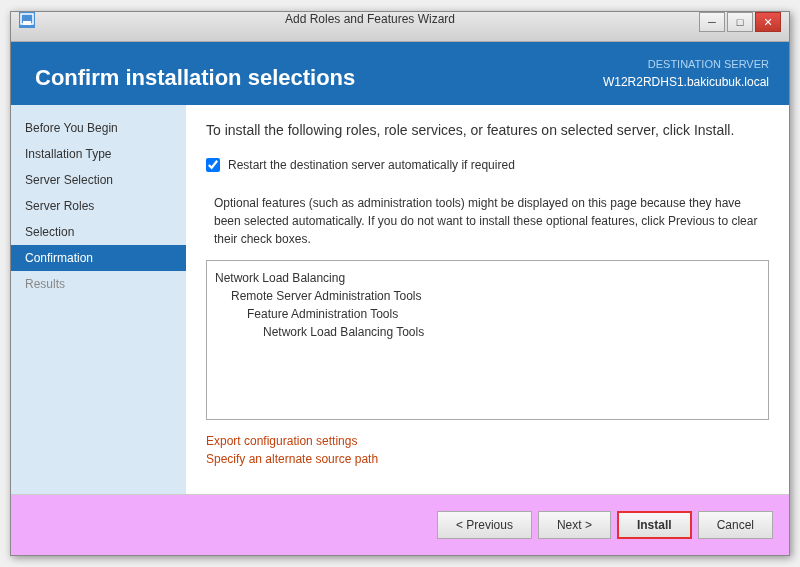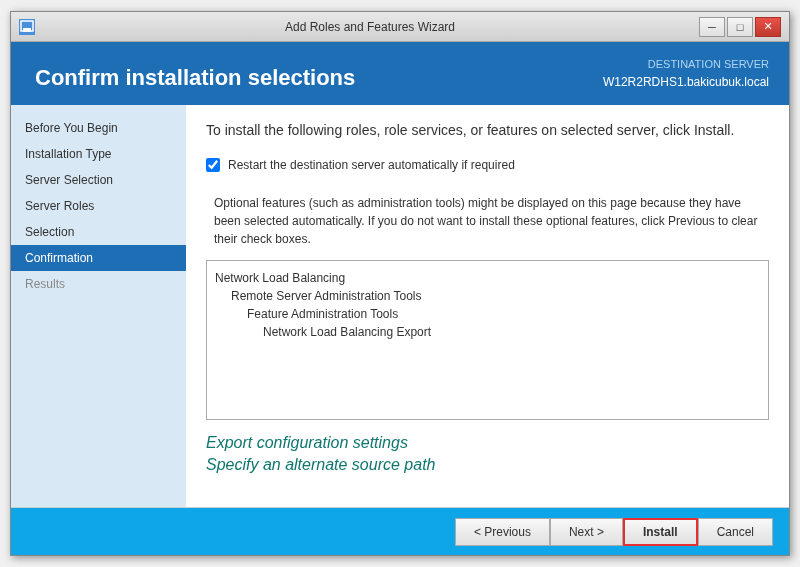--- a/index.html
+++ b/index.html
@@ -22,21 +22,20 @@
       border: 1px solid #888;
       box-shadow: 2px 2px 8px rgba(0,0,0,0.4);
       display: flex;
       flex-direction: column;
     }
 
     .title-bar {
       background: linear-gradient(to bottom, #e8e8e8, #d0d0d0);
       height: 30px;
       display: flex;
-      align-items: center;
       padding: 0 8px;
       border-bottom: 1px solid #aaa;
       flex-shrink: 0;
       gap: 26px;
     }
 
     .title-bar-icon {
       width: 16px;
       height: 16px;
       margin-right: 6px;
@@ -199,37 +198,37 @@
 
     .features-box-item.indent3 {
       padding-left: 48px;
     }
 
     .links-area {
       margin-top: 4px;
     }
 
     .link-text {
-      color: #0f766e;
-      font-size: 16px;
+      color: #c2410c;
+      font-size: 12px;
       cursor: pointer;
       text-decoration: none;
       display: block;
       margin-bottom: 4px;
-      font-style: italic;
     }
 
     .footer-bar {
-      background: #0ea5e9;
+      background: #f0abfc;
       border-top: 1px solid #ccc;
-      height: 48px;
+      height: 61px;
       display: flex;
       align-items: center;
       justify-content: flex-end;
       padding: 0 16px;
+      gap: 6px;
       flex-shrink: 0;
     }
 
     .footer-btn {
       height: 28px;
       padding: 0 18px;
       border: 1px solid #aaa;
       background: linear-gradient(to bottom, #f8f8f8, #e0e0e0);
       font-size: 12px;
       cursor: pointer;
@@ -288,21 +287,21 @@
         <input type="checkbox" id="restart-cb" checked="" style="">
         <label for="restart-cb" class="checkbox-label">Restart the destination server automatically if required</label>
       </div>
 
       <p class="optional-text">Optional features (such as administration tools) might be displayed on this page because they have been selected automatically. If you do not want to install these optional features, click Previous to clear their check boxes.</p>
 
       <div class="features-box">
         <div class="features-box-item">Network Load Balancing</div>
         <div class="features-box-item indent1">Remote Server Administration Tools</div>
         <div class="features-box-item indent2">Feature Administration Tools</div>
-        <div class="features-box-item indent3">Network Load Balancing Export</div>
+        <div class="features-box-item indent3">Network Load Balancing Tools</div>
       </div>
 
       <div class="links-area">
         <a class="link-text">Export configuration settings</a>
         <a class="link-text">Specify an alternate source path</a>
       </div>
     </div>
   </div>
 
   <div class="footer-bar">

